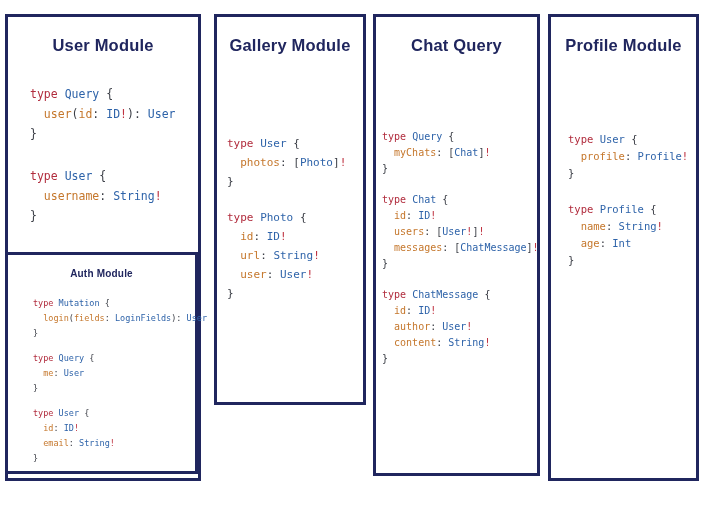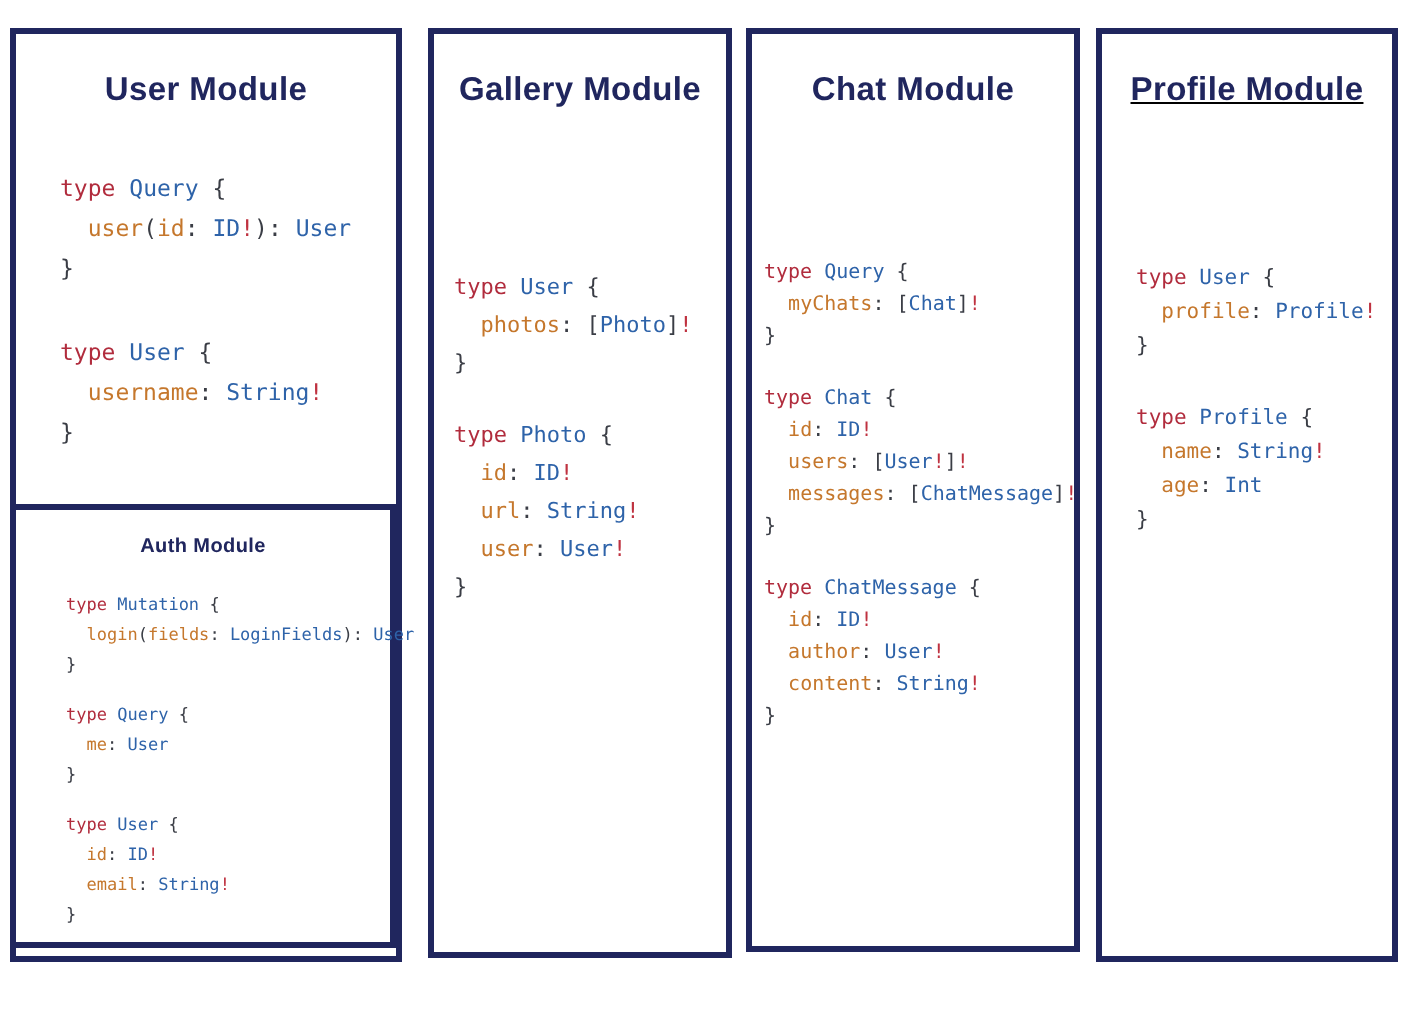--- a/index.html
+++ b/index.html
@@ -11,23 +11,23 @@
     font-family:"DejaVu Sans Mono", monospace;
   }
   .panel{
     position:absolute;
     top:14px;
     background:#ffffff;
     border:3px solid var(--navy,#20265e);
     box-sizing:border-box;
   }
   #panel-user   {left:5px;  width:196px;height:467px;}
-  #panel-gallery{left:214px;width:152px;height:465px;}
+  #panel-gallery{left:214px;width:152px;height:391px;}
   #panel-chat   {left:373px;width:167px;height:462px;}
-  #panel-profile{left:548px;width:151px;height:467px;text-decoration:underline;}
+  #panel-profile{left:548px;width:151px;height:467px;}
   .panel-title{
     font-family:"Liberation Sans", sans-serif;
     font-weight:bold;
     color:var(--navy,#20265e);
     text-align:center;
     font-size:16.5px;
     letter-spacing:0.2px;
     margin:19px 4px 0;
   }
   .code{position:absolute;white-space:pre;}
@@ -70,21 +70,21 @@
     <h2 class="panel-title">User Module</h2>
     <div class="code"><div class="code-block"><div class="code-line"><span class="tk-k">type</span> <span class="tk-t">Query</span> <span class="tk-p">{</span></div><div class="code-line">  <span class="tk-f">user</span><span class="tk-p">(</span><span class="tk-f">id</span><span class="tk-p">:</span> <span class="tk-t">ID</span><span class="tk-b">!</span><span class="tk-p">)</span><span class="tk-p">:</span> <span class="tk-t">User</span></div><div class="code-line"><span class="tk-p">}</span></div></div><div class="code-block"><div class="code-line"><span class="tk-k">type</span> <span class="tk-t">User</span> <span class="tk-p">{</span></div><div class="code-line">  <span class="tk-f">username</span><span class="tk-p">:</span> <span class="tk-t">String</span><span class="tk-b">!</span></div><div class="code-line"><span class="tk-p">}</span></div></div></div>
   </div>
 
   <div class="panel" id="panel-gallery">
     <h2 class="panel-title">Gallery Module</h2>
     <div class="code"><div class="code-block"><div class="code-line"><span class="tk-k">type</span> <span class="tk-t">User</span> <span class="tk-p">{</span></div><div class="code-line">  <span class="tk-f">photos</span><span class="tk-p">:</span> <span class="tk-p">[</span><span class="tk-t">Photo</span><span class="tk-p">]</span><span class="tk-b">!</span></div><div class="code-line"><span class="tk-p">}</span></div></div><div class="code-block"><div class="code-line"><span class="tk-k">type</span> <span class="tk-t">Photo</span> <span class="tk-p">{</span></div><div class="code-line">  <span class="tk-f">id</span><span class="tk-p">:</span> <span class="tk-t">ID</span><span class="tk-b">!</span></div><div class="code-line">  <span class="tk-f">url</span><span class="tk-p">:</span> <span class="tk-t">String</span><span class="tk-b">!</span></div><div class="code-line">  <span class="tk-f">user</span><span class="tk-p">:</span> <span class="tk-t">User</span><span class="tk-b">!</span></div><div class="code-line"><span class="tk-p">}</span></div></div></div>
   </div>
 
   <div class="panel" id="panel-chat">
-    <h2 class="panel-title">Chat Module</h2>
+    <h2 class="panel-title">Chat Query</h2>
     <div class="code"><div class="code-block"><div class="code-line"><span class="tk-k">type</span> <span class="tk-t">Query</span> <span class="tk-p">{</span></div><div class="code-line">  <span class="tk-f">myChats</span><span class="tk-p">:</span> <span class="tk-p">[</span><span class="tk-t">Chat</span><span class="tk-p">]</span><span class="tk-b">!</span></div><div class="code-line"><span class="tk-p">}</span></div></div><div class="code-block"><div class="code-line"><span class="tk-k">type</span> <span class="tk-t">Chat</span> <span class="tk-p">{</span></div><div class="code-line">  <span class="tk-f">id</span><span class="tk-p">:</span> <span class="tk-t">ID</span><span class="tk-b">!</span></div><div class="code-line">  <span class="tk-f">users</span><span class="tk-p">:</span> <span class="tk-p">[</span><span class="tk-t">User</span><span class="tk-b">!</span><span class="tk-p">]</span><span class="tk-b">!</span></div><div class="code-line">  <span class="tk-f">messages</span><span class="tk-p">:</span> <span class="tk-p">[</span><span class="tk-t">ChatMessage</span><span class="tk-p">]</span><span class="tk-b">!</span></div><div class="code-line"><span class="tk-p">}</span></div></div><div class="code-block"><div class="code-line"><span class="tk-k">type</span> <span class="tk-t">ChatMessage</span> <span class="tk-p">{</span></div><div class="code-line">  <span class="tk-f">id</span><span class="tk-p">:</span> <span class="tk-t">ID</span><span class="tk-b">!</span></div><div class="code-line">  <span class="tk-f">author</span><span class="tk-p">:</span> <span class="tk-t">User</span><span class="tk-b">!</span></div><div class="code-line">  <span class="tk-f">content</span><span class="tk-p">:</span> <span class="tk-t">String</span><span class="tk-b">!</span></div><div class="code-line"><span class="tk-p">}</span></div></div></div>
   </div>
 
   <div class="panel" id="panel-profile">
     <h2 class="panel-title">Profile Module</h2>
     <div class="code"><div class="code-block"><div class="code-line"><span class="tk-k">type</span> <span class="tk-t">User</span> <span class="tk-p">{</span></div><div class="code-line">  <span class="tk-f">profile</span><span class="tk-p">:</span> <span class="tk-t">Profile</span><span class="tk-b">!</span></div><div class="code-line"><span class="tk-p">}</span></div></div><div class="code-block"><div class="code-line"><span class="tk-k">type</span> <span class="tk-t">Profile</span> <span class="tk-p">{</span></div><div class="code-line">  <span class="tk-f">name</span><span class="tk-p">:</span> <span class="tk-t">String</span><span class="tk-b">!</span></div><div class="code-line">  <span class="tk-f">age</span><span class="tk-p">:</span> <span class="tk-t">Int</span></div><div class="code-line"><span class="tk-p">}</span></div></div></div>
   </div>
 
   <div id="auth-box">
     <h2 class="panel-title">Auth Module</h2>

